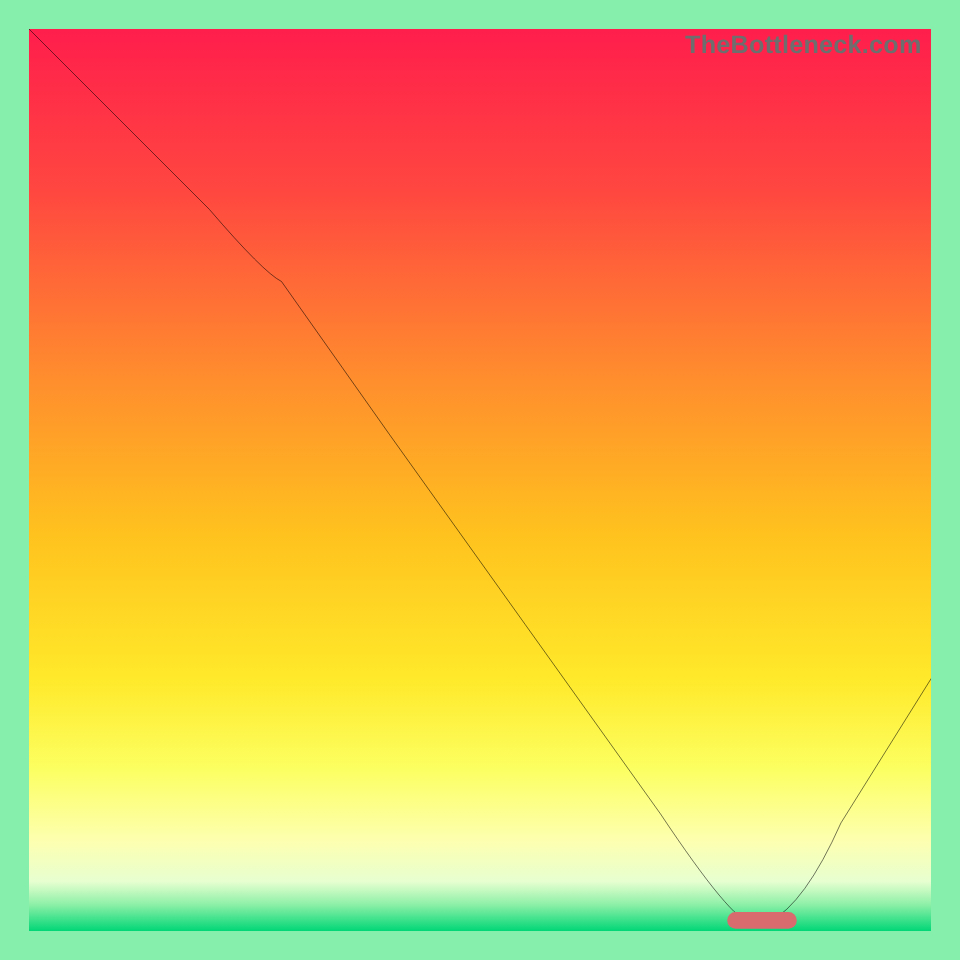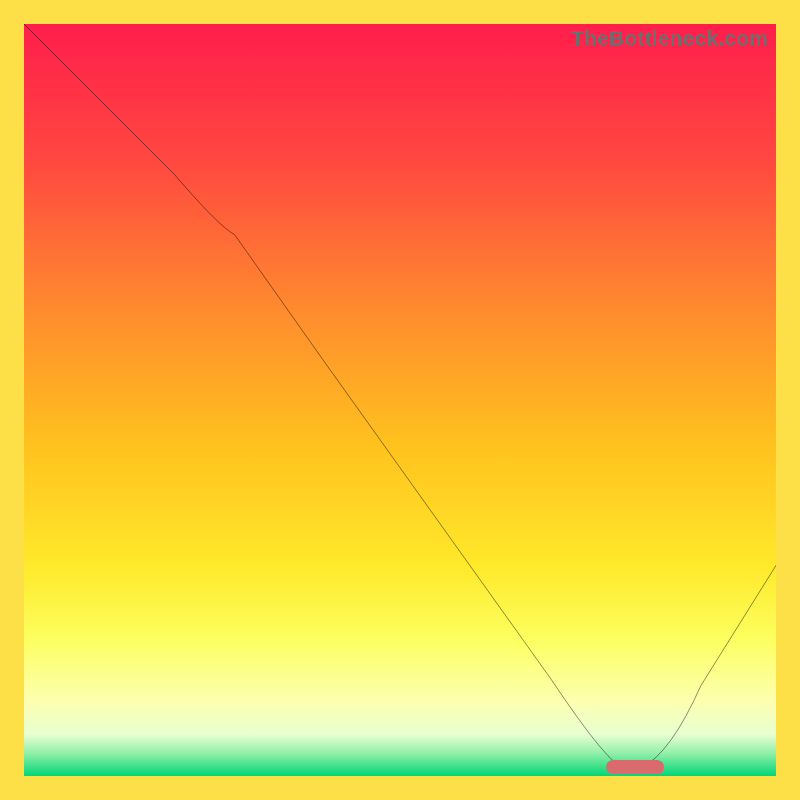--- a/index.html
+++ b/index.html
@@ -8,21 +8,21 @@
     width: 800px;
     height: 800px;
     background: #000;
     font-family: Arial, Helvetica, sans-serif;
     overflow: hidden;
   }
   .frame {
     position: absolute;
     left: 0; top: 0;
     width: 800px; height: 800px;
-    background: #fde047;
+    background: #86efac;
   }
   .plot {
     position: absolute;
     left: 24px; top: 24px;
     width: 752px; height: 752px;
     overflow: hidden;
   }
   .watermark {
     position: absolute;
     top: 2px;

